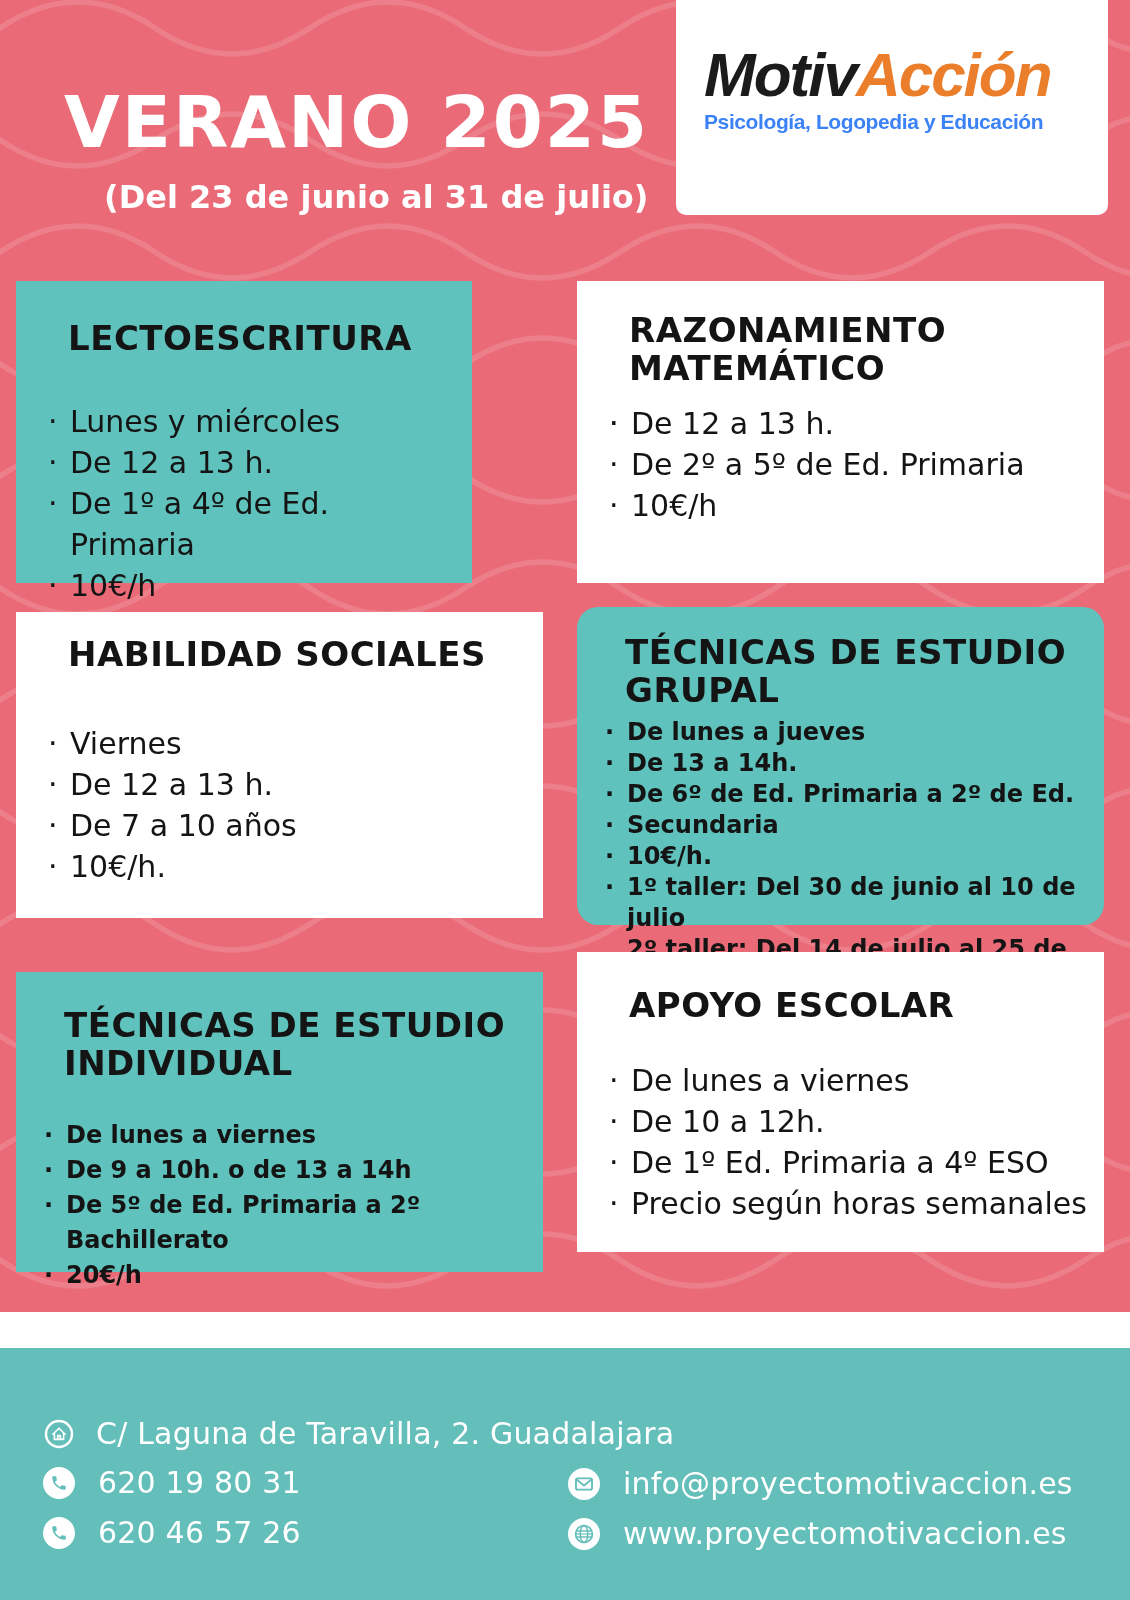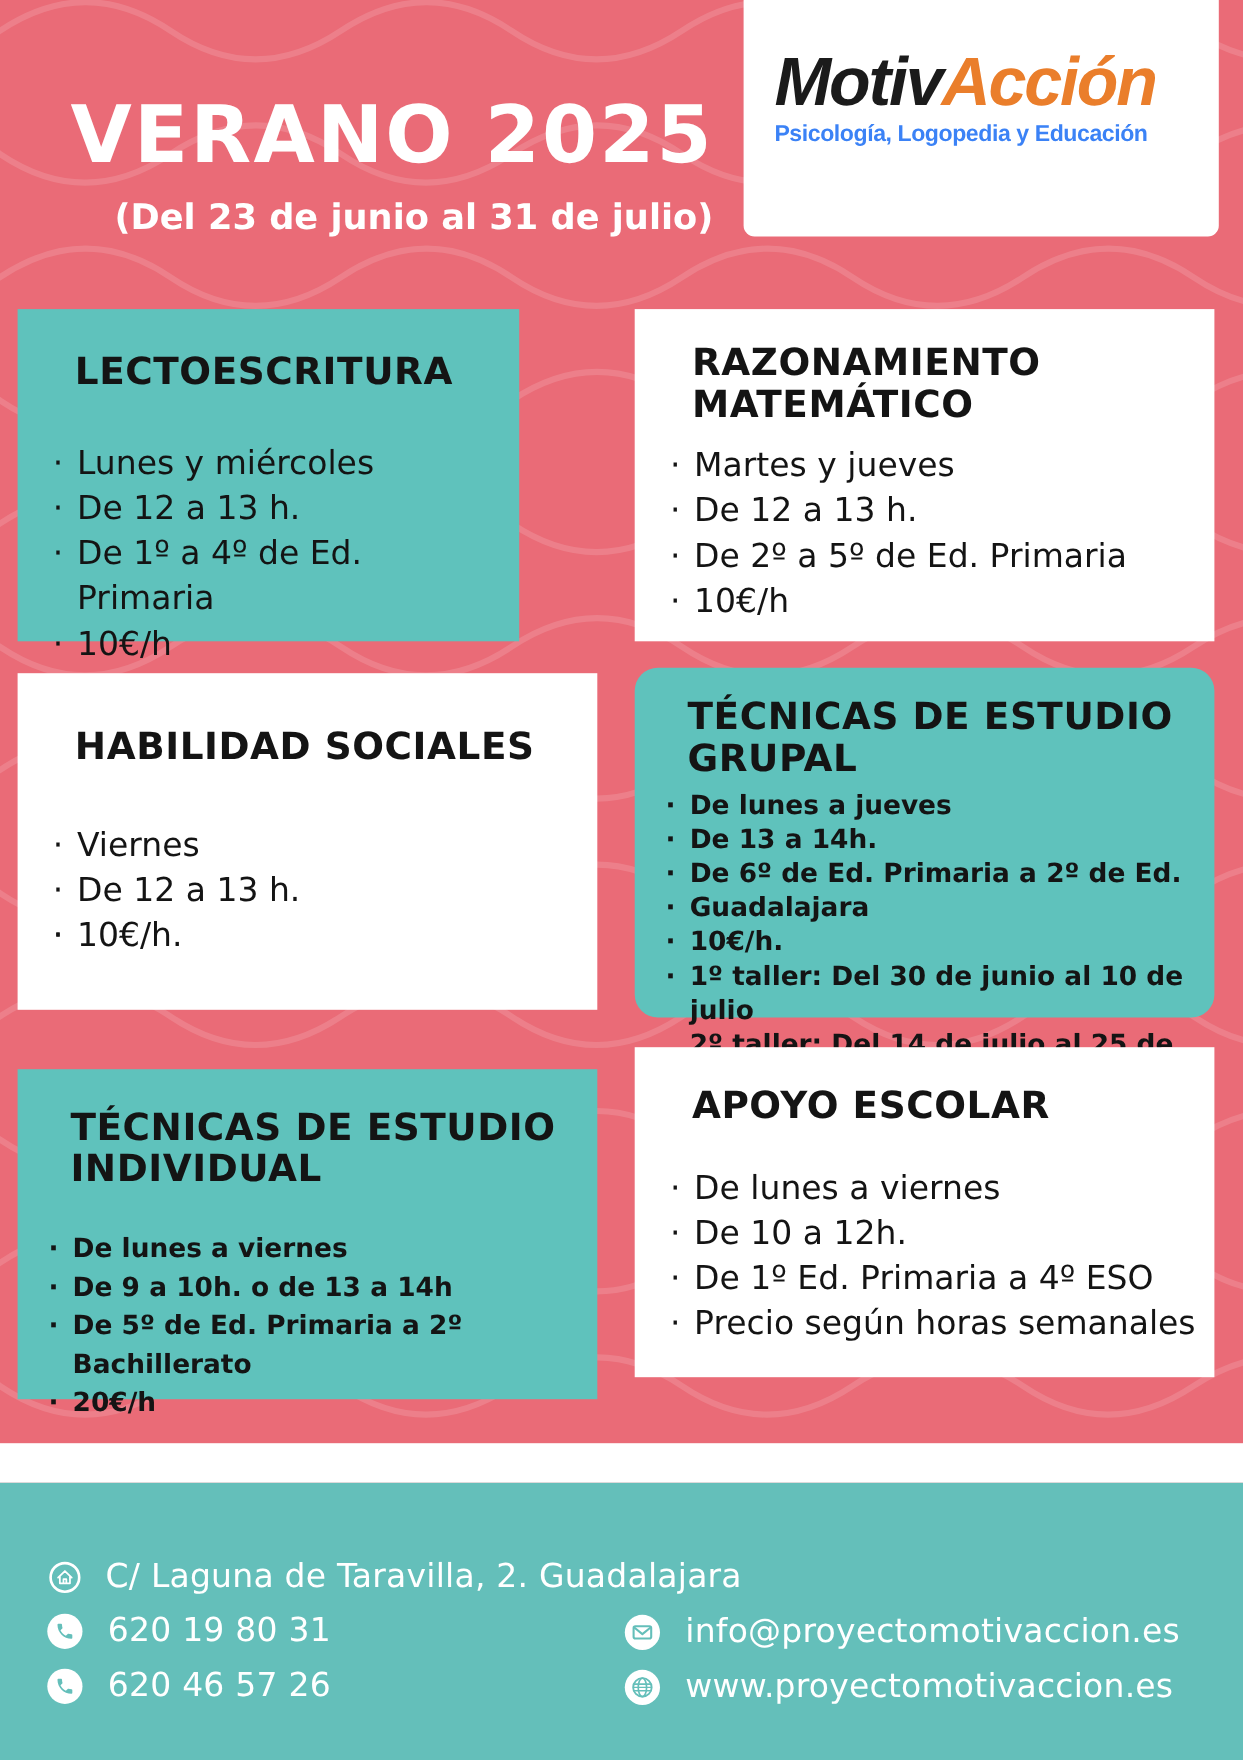--- a/index.html
+++ b/index.html
@@ -59,21 +59,21 @@
     padding-left:22px;
   }
   .card ul {
     list-style:none; margin:0; padding:0;
   }
   .card li { position:relative; padding-left:24px; }
   .card li .dot { position:absolute; left:2px; }
 
   .c1 { left:16px;  top:281px; width:456px; height:302px; padding:38px 16px 0 30px; }
   .c2 { left:577px; top:281px; width:527px; height:302px; padding:30px 10px 0 30px; }
-  .c3 { left:16px;  top:612px; width:527px; height:306px; padding:48px 16px 0 30px; }
+  .c3 { left:16px;  top:612px; width:527px; height:306px; padding:23px 16px 0 30px; }
   .c4 { left:577px; top:607px; width:527px; height:318px; padding:26px 8px 0 26px;border-radius:21px; }
   .c5 { left:16px;  top:952px; width:527px; height:300px; padding:34px 6px 0 26px;margin-top:20px; }
   .c6 { left:577px; top:952px; width:527px; height:300px; padding:34px 10px 0 30px; }
 
   .c1 h2 { margin-bottom:44px; }
   .c2 h2 { margin-bottom:16px; }
   .c3 h2 { margin-bottom:50px; }
   .c4 h2 { margin-bottom:8px;  }
   .c5 h2 { margin-bottom:36px; }
   .c6 h2 { margin-bottom:36px; }
@@ -142,44 +142,44 @@
         <li><span class="dot">·</span><span>Lunes y miércoles</span></li>
         <li><span class="dot">·</span><span>De 12 a 13 h.</span></li>
         <li><span class="dot">·</span><span>De 1º a 4º de Ed. Primaria</span></li>
         <li><span class="dot">·</span><span>10€/h</span></li>
       </ul>
   </section>
 
   <section class="card white c2">
     <h2>RAZONAMIENTO MATEMÁTICO</h2>
     <ul>
-        <li><span class="dot">·</span><span>Martes y jueves</span></li>
+        <li><span class="dot">·</span></li>
         <li><span class="dot">·</span><span>De 12 a 13 h.</span></li>
         <li><span class="dot">·</span><span>De 2º a 5º de Ed. Primaria</span></li>
         <li><span class="dot">·</span><span>10€/h</span></li>
       </ul>
   </section>
 
   <section class="card white c3">
     <h2>HABILIDAD SOCIALES</h2>
     <ul>
         <li><span class="dot">·</span><span>Viernes</span></li>
         <li><span class="dot">·</span><span>De 12 a 13 h.</span></li>
-        <li><span class="dot">·</span></li>
+        <li><span class="dot">·</span><span>De 7 a 10 años</span></li>
         <li><span class="dot">·</span><span>10€/h.</span></li>
       </ul>
   </section>
 
   <section class="card teal c4">
     <h2>TÉCNICAS DE ESTUDIO GRUPAL</h2>
     <ul>
         <li><span class="dot">·</span><span>De lunes a jueves</span></li>
         <li><span class="dot">·</span><span>De 13 a 14h.</span></li>
         <li><span class="dot">·</span><span>De 6º de Ed. Primaria a 2º de Ed.</span></li>
-        <li><span class="dot">·</span><span>Guadalajara</span></li>
+        <li><span class="dot">·</span><span>Secundaria</span></li>
         <li><span class="dot">·</span><span>10€/h.</span></li>
         <li><span class="dot">·</span><span>1º taller: Del 30 de junio al 10 de julio</span></li>
         <li><span>2º taller: Del 14 de julio al 25 de julio</span></li>
       </ul>
   </section>
 
   <section class="card teal c5">
     <h2>TÉCNICAS DE ESTUDIO INDIVIDUAL</h2>
     <ul>
         <li><span class="dot">·</span><span>De lunes a viernes</span></li>

